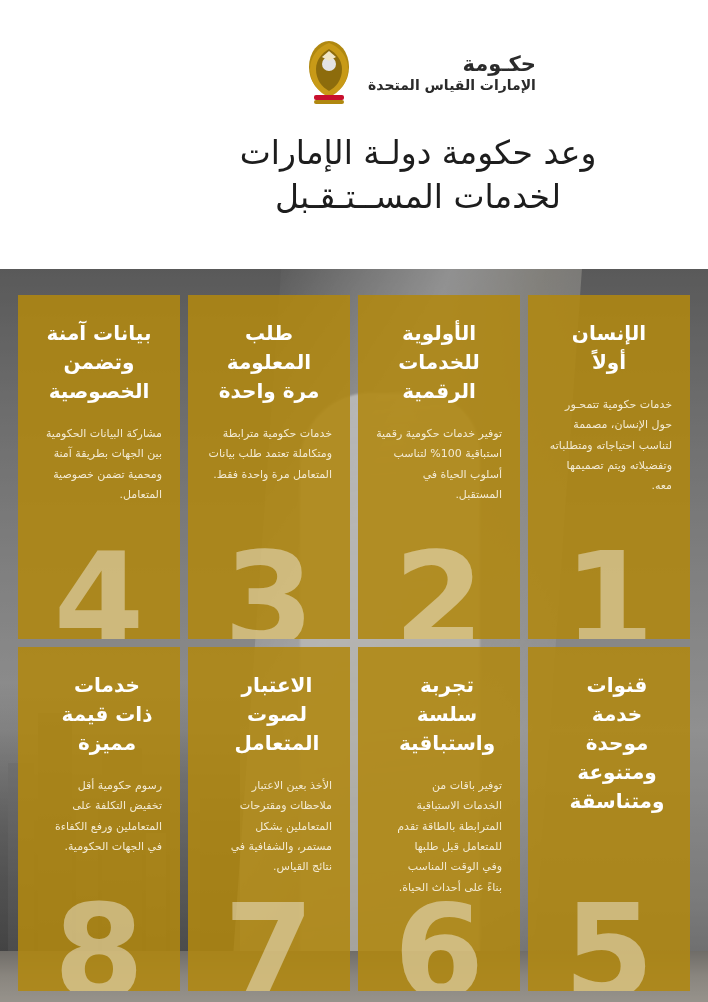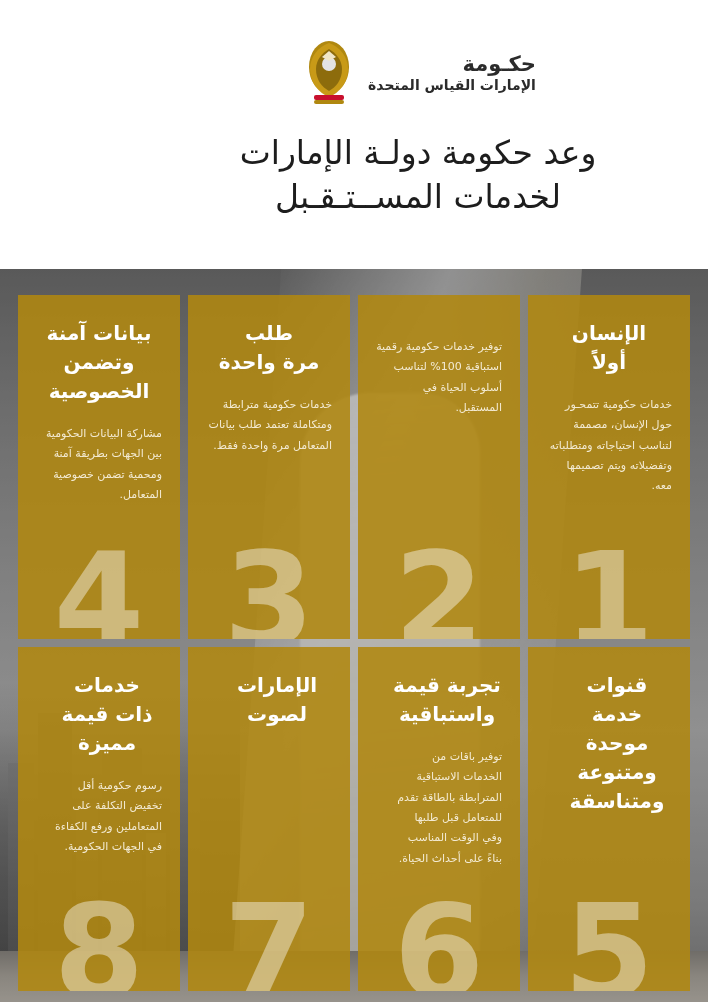--- a/index.html
+++ b/index.html
@@ -224,27 +224,33 @@
       <div class="cell">
         <div class="cell-title">
           <div>الإنسان</div>
           <div>أولاً</div>
         </div>
         <div class="cell-desc">خدمات حكومية تتمحـور حول الإنسان، مصممة لتناسب احتياجاته ومتطلباته وتفضيلاته ويتم تصميمها معه.</div>
         <div class="cell-num">1</div>
       </div>
 
       <div class="cell">
+        <div class="cell-title">
+          <div>الأولوية</div>
+          <div>للخدمات</div>
+          <div>الرقمية</div>
+        </div>
         <div class="cell-desc">توفير خدمات حكومية رقمية استباقية 100% لتناسب أسلوب الحياة في المستقبل.</div>
         <div class="cell-num">2</div>
       </div>
 
       <div class="cell">
         <div class="cell-title">
           <div>طلب</div>
+          <div>المعلومة</div>
           <div>مرة واحدة</div>
         </div>
         <div class="cell-desc">خدمات حكومية مترابطة ومتكاملة تعتمد طلب بيانات المتعامل مرة واحدة فقط.</div>
         <div class="cell-num">3</div>
       </div>
 
       <div class="cell">
         <div class="cell-title">
           <div>بيانات آمنة</div>
           <div>وتضمن</div>
@@ -259,32 +265,34 @@
           <div>قنوات خدمة</div>
           <div>موحدة</div>
           <div>ومتنوعة</div>
           <div>ومتناسقة</div>
         </div>
         <div class="cell-num">5</div>
       </div>
 
       <div class="cell alt">
         <div class="cell-title">
-          <div>تجربة قيمة</div>
+          <div>تجربة سلسة</div>
           <div>واستباقية</div>
         </div>
         <div class="cell-desc">توفير باقات من الخدمات الاستباقية المترابطة بالطاقة تقدم للمتعامل قبل طلبها وفي الوقت المناسب بناءً على أحداث الحياة.</div>
         <div class="cell-num">6</div>
       </div>
 
       <div class="cell alt">
         <div class="cell-title">
-          <div>الإمارات</div>
+          <div>الاعتبار</div>
           <div>لصوت</div>
-        </div>
+          <div>المتعامل</div>
+        </div>
+        <div class="cell-desc">الأخذ بعين الاعتبار ملاحظات ومقترحات المتعاملين بشكل مستمر، والشفافية في نتائج القياس.</div>
         <div class="cell-num">7</div>
       </div>
 
       <div class="cell alt">
         <div class="cell-title">
           <div>خدمات</div>
           <div>ذات قيمة</div>
           <div>مميزة</div>
         </div>
         <div class="cell-desc">رسوم حكومية أقل تخفيض التكلفة على المتعاملين ورفع الكفاءة في الجهات الحكومية.</div>

